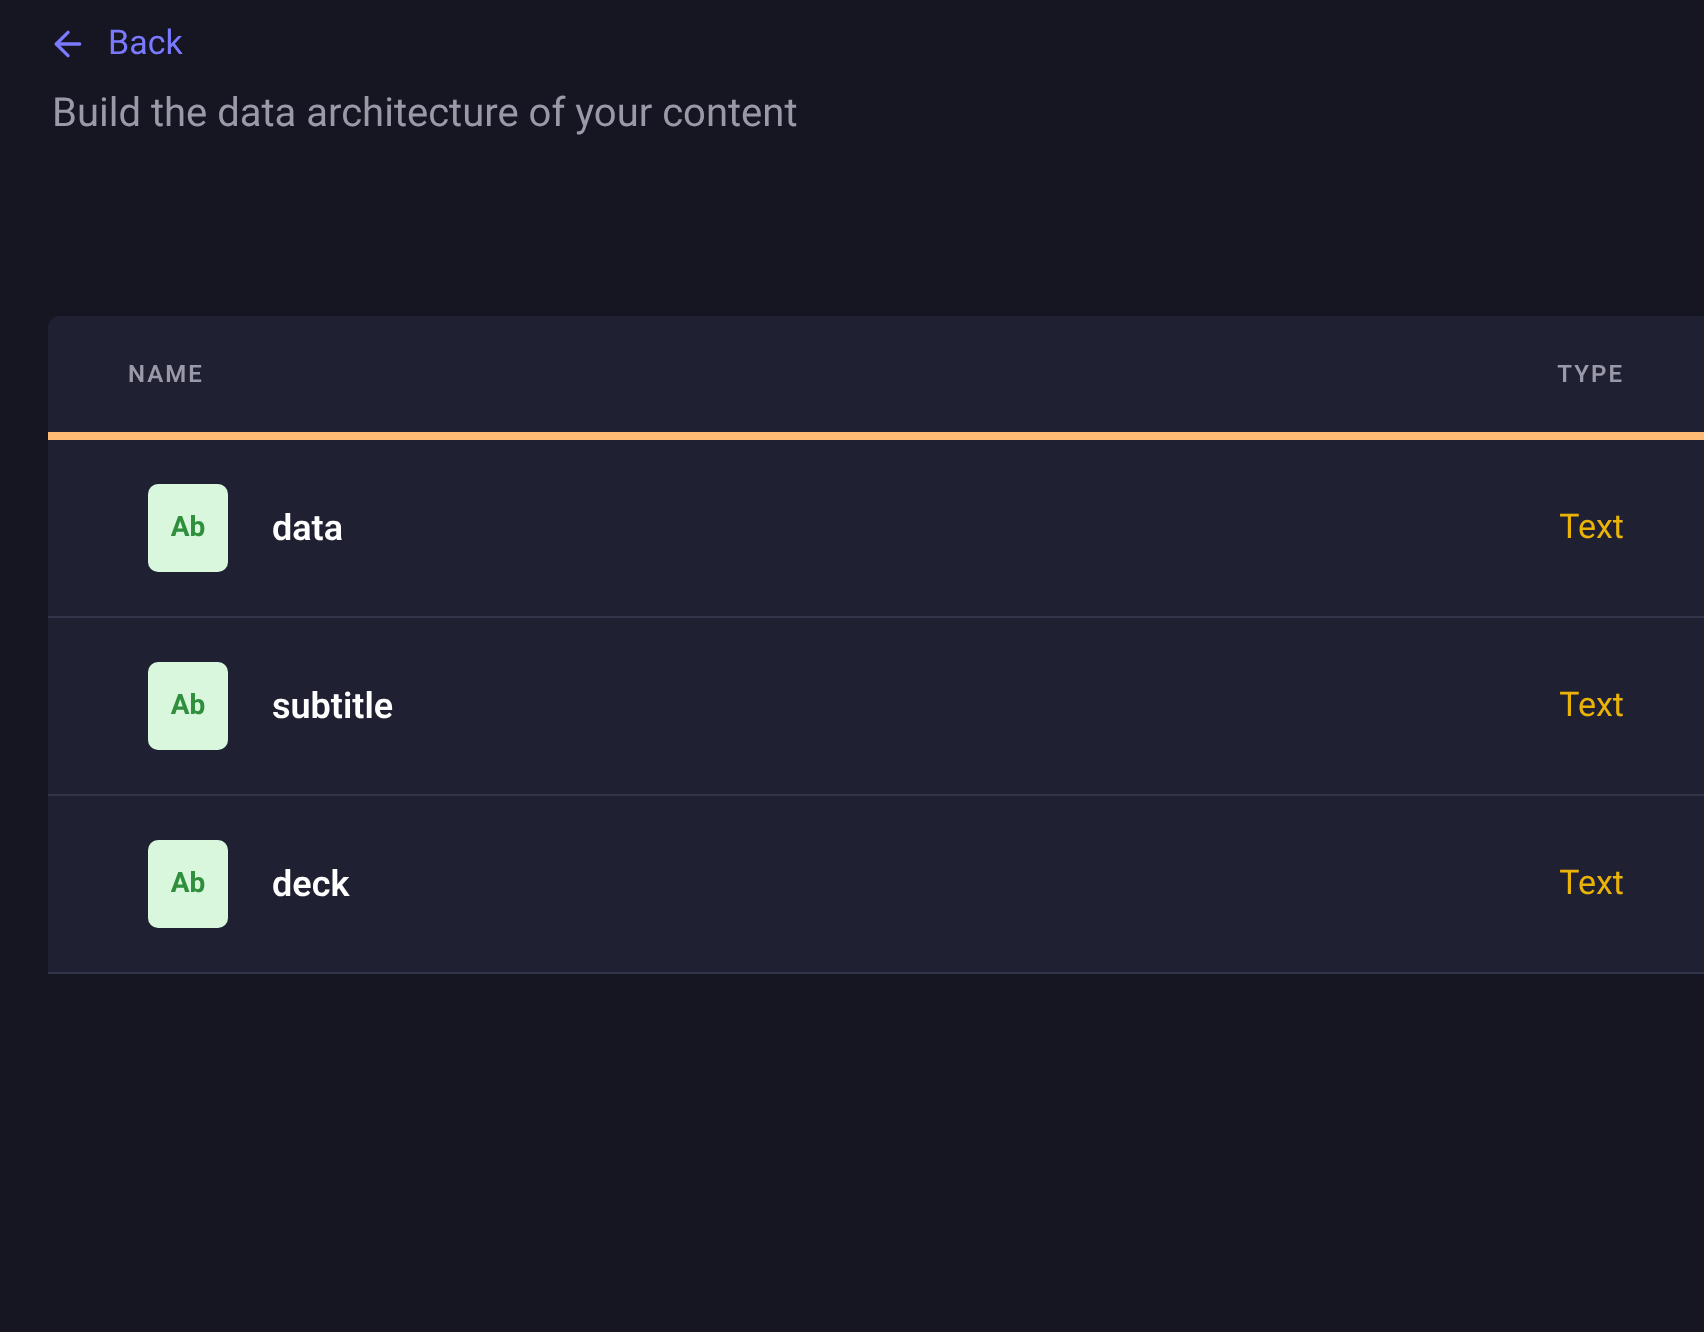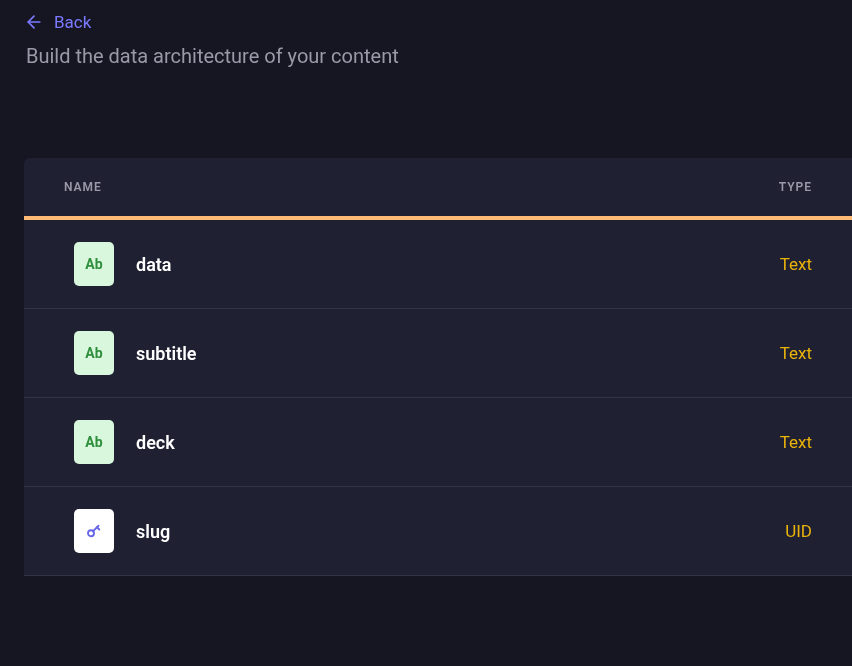--- a/index.html
+++ b/index.html
@@ -144,26 +144,13 @@
   </div>
 
   <div class="table-row">
     <div class="row-left">
       <div class="field-icon text">Ab</div>
       <div class="field-name">deck</div>
     </div>
     <div class="field-type">Text</div>
   </div>
 
-  <div class="table-row">
-    <div class="row-left">
-      <div class="field-icon uid">
-        <svg width="18" height="18" viewBox="0 0 24 24" fill="none" stroke="#6866e8" stroke-width="2.5" stroke-linecap="round" stroke-linejoin="round">
-          <circle cx="8" cy="15" r="4"></circle>
-          <line x1="10.5" y1="12.5" x2="18" y2="5"></line>
-          <line x1="16" y1="7" x2="19" y2="10"></line>
-        </svg>
-      </div>
-      <div class="field-name">slug</div>
-    </div>
-    <div class="field-type">UID</div>
-  </div>
 </div>
 
 </body></html>

